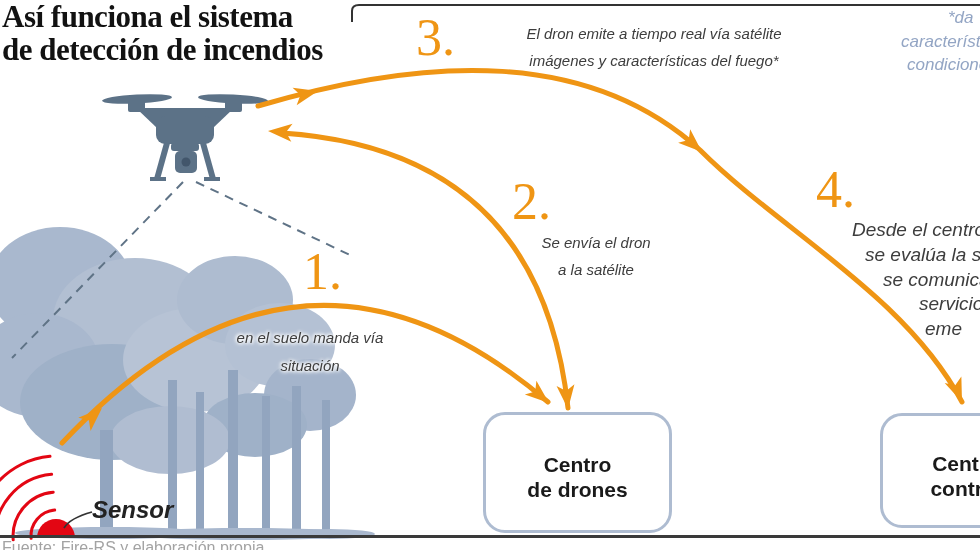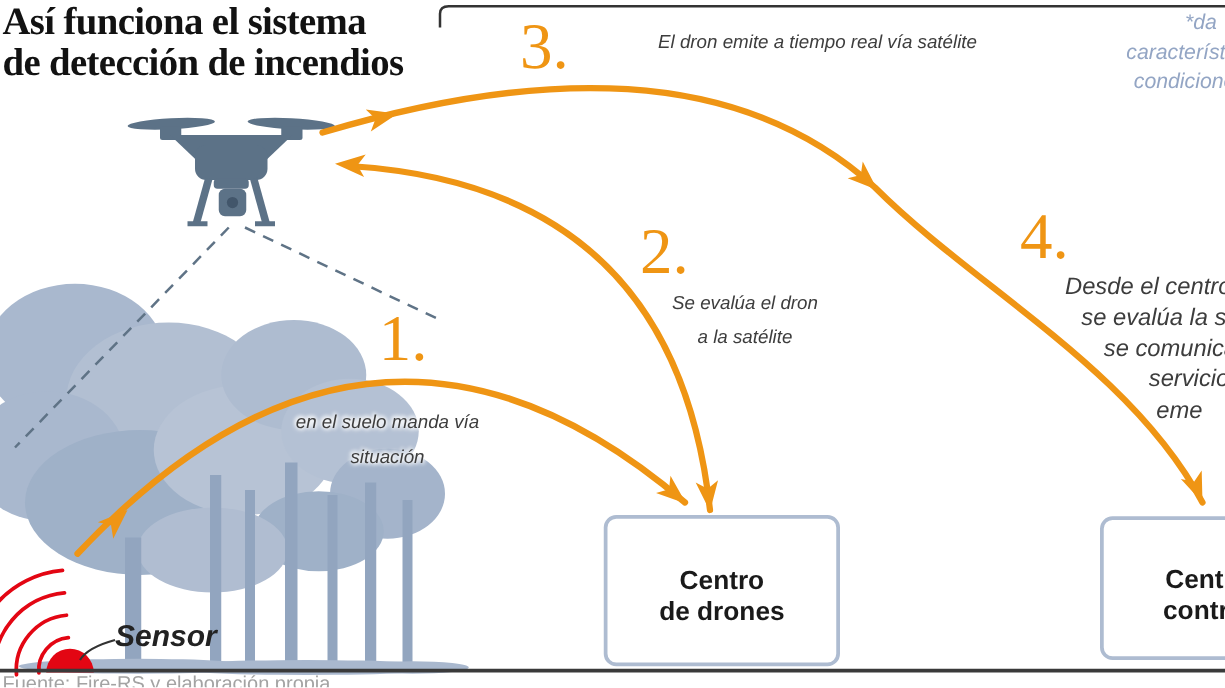--- a/index.html
+++ b/index.html
@@ -18,21 +18,21 @@
     font-family:"Liberation Serif",serif;
     font-size:52px;line-height:52px;color:#ef9514;font-weight:400;
   }
   .steptext{
     font-style:italic;color:#3d3d3d;font-size:15px;line-height:27px;text-align:center;
     text-shadow:0 0 4px #fff,0 0 6px #fff,1px 1px 3px #fff,-1px -1px 3px #fff;
   }
   .frag{position:absolute;font-style:italic;color:#3d3d3d;font-size:19px;white-space:nowrap;}
   .note-line{position:absolute;font-style:italic;color:#93a5c4;font-size:17px;white-space:nowrap;}
   .node-box{
-    position:absolute;background:#fff;border:3px solid #aebcd1;border-radius:10px;
+    position:absolute;background:#fff;border:3px solid #aebcd1;border-radius:22px;
     text-align:center;font-weight:bold;font-size:21px;line-height:25px;color:#1a1a1a;
     box-sizing:border-box;
   }
   #sensor-label{
     left:92px;top:496px;font-size:24px;font-weight:bold;font-style:italic;color:#222;
   }
   #bottom-rule{left:0;top:535px;width:980px;height:3px;background:#3a3a3a;}
   #source-line{left:2px;top:539px;font-size:16px;color:#a3a3a3;white-space:nowrap;}
   svg{position:absolute;left:0;top:0;}
   .layer-text{z-index:3;}
@@ -133,25 +133,26 @@
       <div>de detección de incendios</div>
     </div>
 
     <div class="note-line" style="left:948px;top:8px;">*da</div>
     <div class="note-line" style="left:901px;top:32px;">características</div>
     <div class="note-line" style="left:907px;top:55px;">condiciones</div>
 
     <div class="abs stepnum" style="left:416px;top:12px;">3.</div>
     <div class="abs steptext" style="left:468px;top:20px;width:372px;">
       <div>El dron emite a tiempo real vía satélite</div>
+      <div>imágenes y características del fuego*</div>
     </div>
 
     <div class="abs stepnum" style="left:512px;top:176px;">2.</div>
     <div class="abs steptext" style="left:505px;top:229px;width:182px;">
-      <div>Se evalúa el dron</div>
+      <div>Se envía el dron</div>
       <div>a la satélite</div>
     </div>
 
     <div class="abs stepnum" style="left:303px;top:246px;">1.</div>
     <div class="abs steptext" style="left:182px;top:324px;width:256px;line-height:27.5px;">
       <div>en el suelo manda vía</div>
       <div>situación</div>
     </div>
 
     <div class="abs stepnum" style="left:816px;top:164px;">4.</div>

